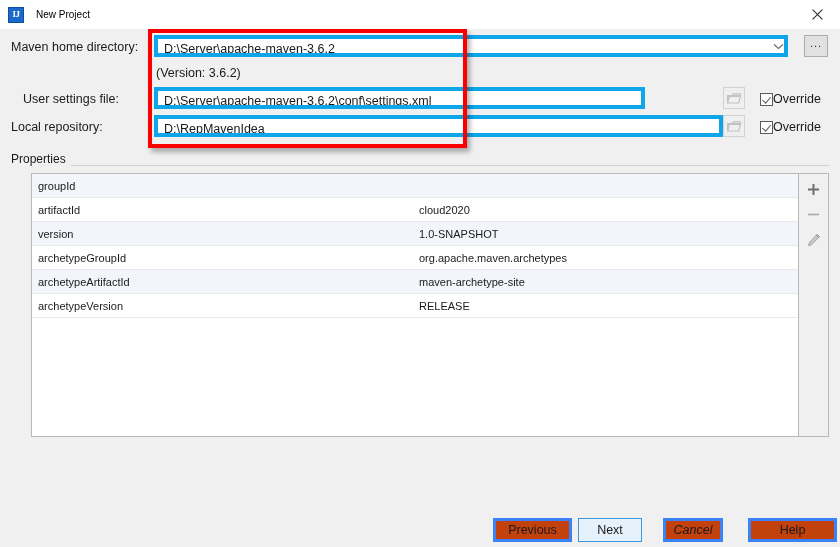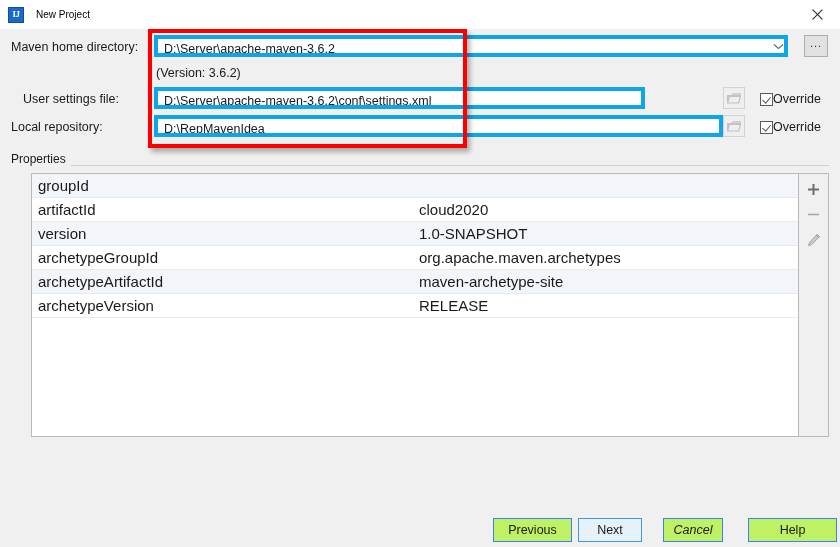--- a/index.html
+++ b/index.html
@@ -176,21 +176,21 @@
     width: 768px; height: 264px;
     box-sizing: border-box;
     border: 1px solid #b9b9b9;
     background: #ffffff;
     overflow: hidden;
   }
   .prop-row {
     display: flex;
     height: 23px;
     align-items: center;
-    font-size: 15px;
+    font-size: 11px;
     color: #1a1a1a;
     border-bottom: 1px solid #e8eaec;
   }
   .prop-row.odd { background: #f2f5f9; }
   .prop-row.even { background: #ffffff; justify-content: flex-end; }
   .prop-key { width: 386px; padding-left: 6px; box-sizing: border-box; overflow: hidden; white-space: nowrap; }
   .prop-val { flex: 1; padding-left: 1px; box-sizing: border-box; overflow: hidden; white-space: nowrap; }
 
   #props-toolbar {
     position: absolute;
@@ -224,22 +224,22 @@
     z-index: 5;
     pointer-events: none;
     box-shadow: 3px 4px 5px rgba(0,0,0,0.30);
   }
 
   
   .btn {
     position: absolute;
     box-sizing: border-box;
     height: 24px;
-    background: #bef264;
-    border: 1px solid #3b82f6;
+    background: #c2410c;
+    border: 3px solid #3b82f6;
     font-family: "Liberation Sans", sans-serif;
     font-size: 12.5px;
     color: #1a1a1a;
     display: flex;
     align-items: center;
     justify-content: center;
   }
   .btn.default {
     background: #e5f1fb;
     border: 1px solid #3d9ae0;

